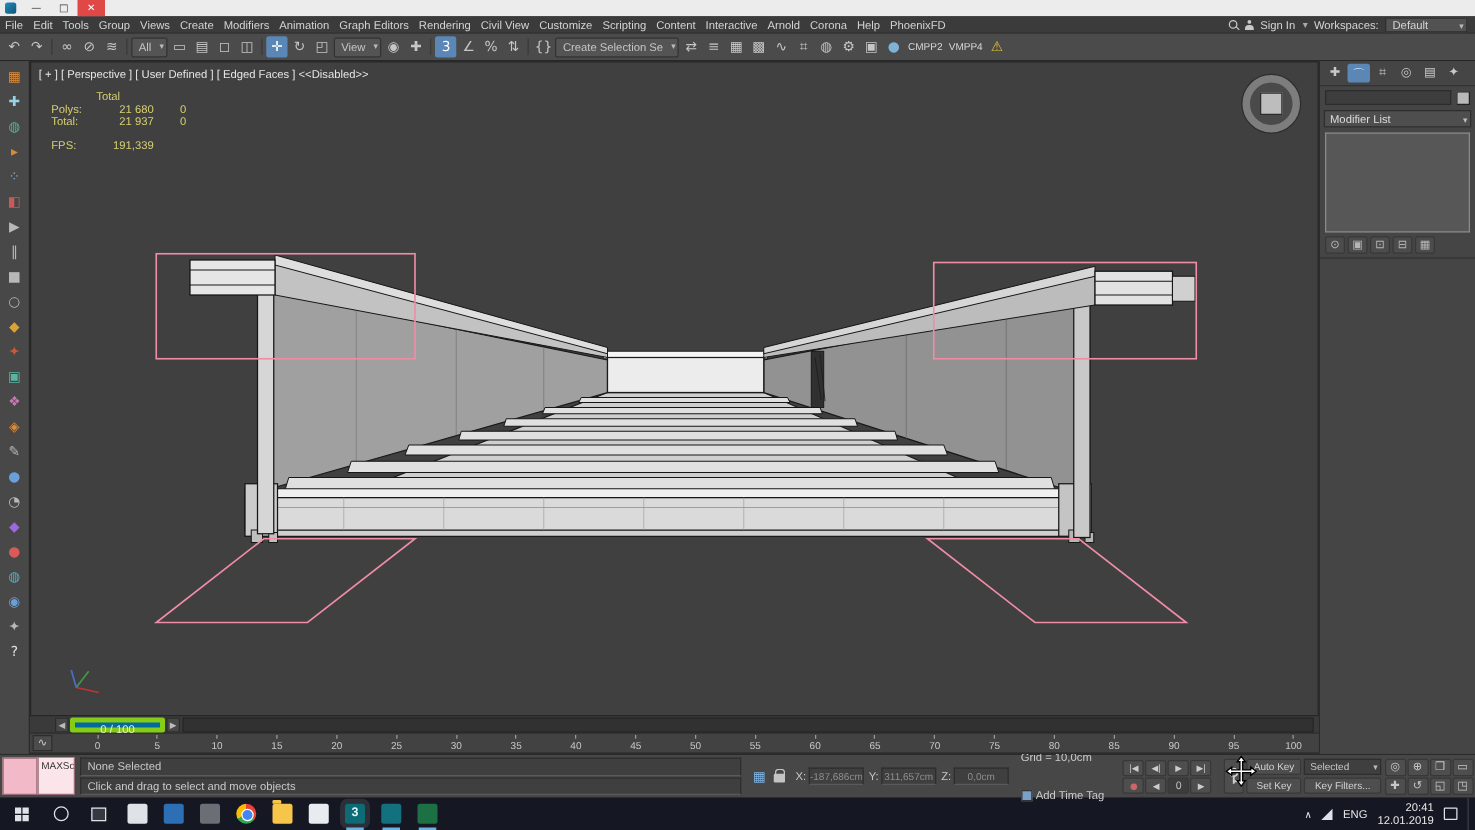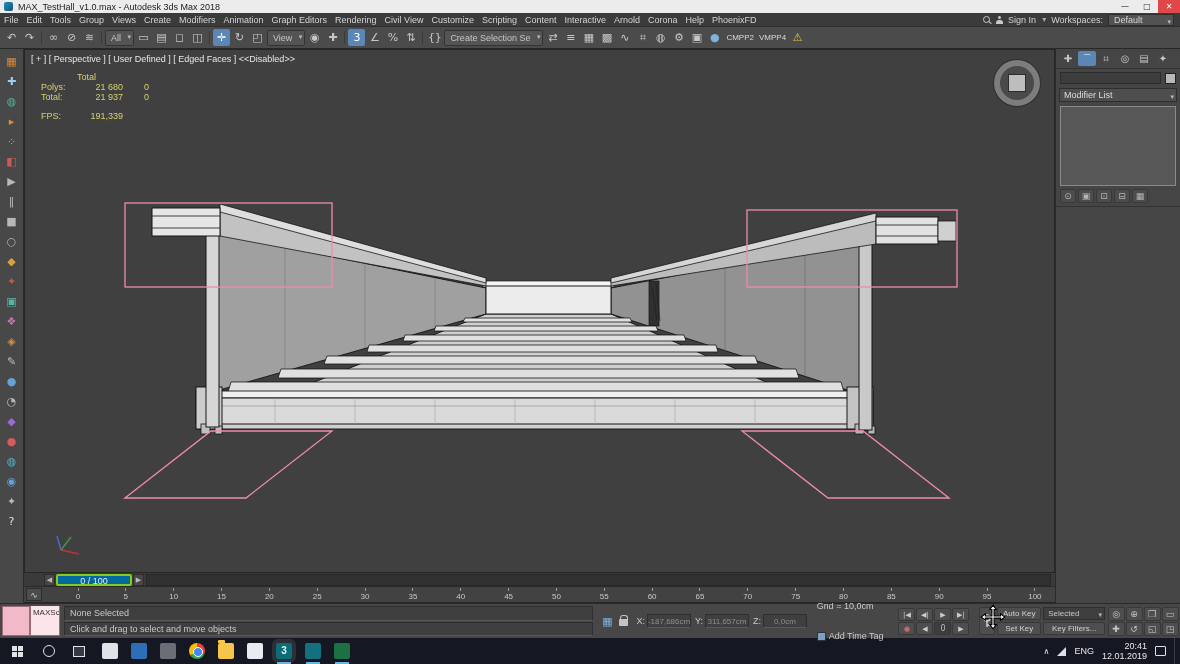--- a/index.html
+++ b/index.html
@@ -54,21 +54,21 @@
   .stats .sel{text-align:right}
   .stats .total{padding-left:36px}
   .stats .fps{margin-top:9px}
   .viewcube{position:absolute;top:10px;right:14px;width:46px;height:46px;border-radius:50%;border:6px solid #7d7d7d;background:#4a4a4a;box-shadow:0 0 0 1px #2e2e2e}
   .vc-inner{position:absolute;left:50%;top:50%;width:18px;height:18px;transform:translate(-50%,-50%);background:#bdbdbd;border:1px solid #2c2c2c}
   .axisgiz{position:absolute;left:28px;bottom:16px}
 
   
   .timeslider{height:14px;background:#3a3a3a;border-bottom:1px solid #2a2a2a;display:flex;align-items:center;padding:1px 4px 1px 20px}
   .ts-arrow{width:11px;height:12px;background:#474747;border:1px solid #2c2c2c;color:#bbb;font-size:7px;line-height:11px;text-align:center;font-family:"DejaVu Sans",sans-serif}
-  .ts-handle{width:76px;height:12px;background:#0369a1;border:2px solid #84cc16;border-radius:2px;color:#ececec;font-size:9px;line-height:11px;text-align:center;margin:6px 1px}
+  .ts-handle{width:76px;height:12px;background:#0369a1;border:4px solid #84cc16;border-radius:2px;color:#ececec;font-size:9px;line-height:11px;text-align:center;margin:6px 1px}
   .ts-track{flex:1;height:12px;background:#313131;border:1px solid #272727;margin-left:2px}
   .ruler{height:16px;background:#424242;border-bottom:1px solid #262626;position:relative;color:#c4c4c4}
   .curve-btn{position:absolute;left:2px;top:1px;width:16px;height:13px;background:#4c4c4c;border:1px solid #2c2c2c;color:#ccc;text-align:center;line-height:12px;font-size:9px;font-family:"DejaVu Sans",sans-serif}
   .ticks{position:absolute;left:44px;right:10px;top:1px;display:flex;justify-content:space-between}
   .ticks>div{width:20px;text-align:center;font-size:8px;color:#c8c8c8}
   .ticks>div::before{content:"";display:block;width:1px;height:3px;background:#9a9a9a;margin:0 auto 1px}
 
   
   .cmdpanel{width:125px;background:#454545;border-left:1px solid #2a2a2a;display:flex;flex-direction:column}
   .cp-tabs{display:flex;gap:1px;padding:2px 3px;border-bottom:1px solid #333}
@@ -138,21 +138,20 @@
   .tr-net{width:0;height:0;border-left:9px solid transparent;border-bottom:9px solid #dfe3e8}
   .tr-clock{text-align:right;line-height:10px;font-size:9px}
   .tr-notif{width:11px;height:10px;border:1px solid #dfe3e8;border-radius:1px}
   .tr-desk{width:4px;height:26px;border-left:1px solid #3a3d4a}
 </style>
 </head>
 <body>
 
 <div class="titlebar">
   <span class="appicon"></span>
-  <span class="title">MAX_TestHall_v1.0.max - Autodesk 3ds Max 2018</span>
   <span class="winbtns">
     <span class="wbtn">—</span>
     <span class="wbtn">□</span>
     <span class="wbtn close">✕</span>
   </span>
 </div>
 
 <div class="menubar">
   <div class="menus">
       <div class="menu-item">File</div>

